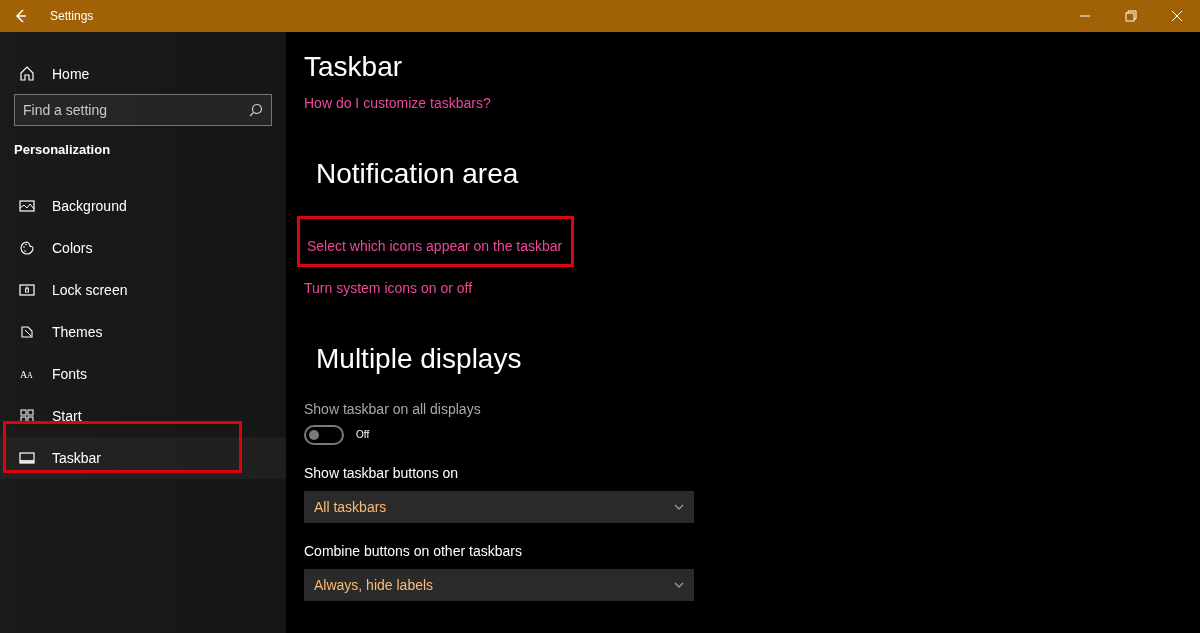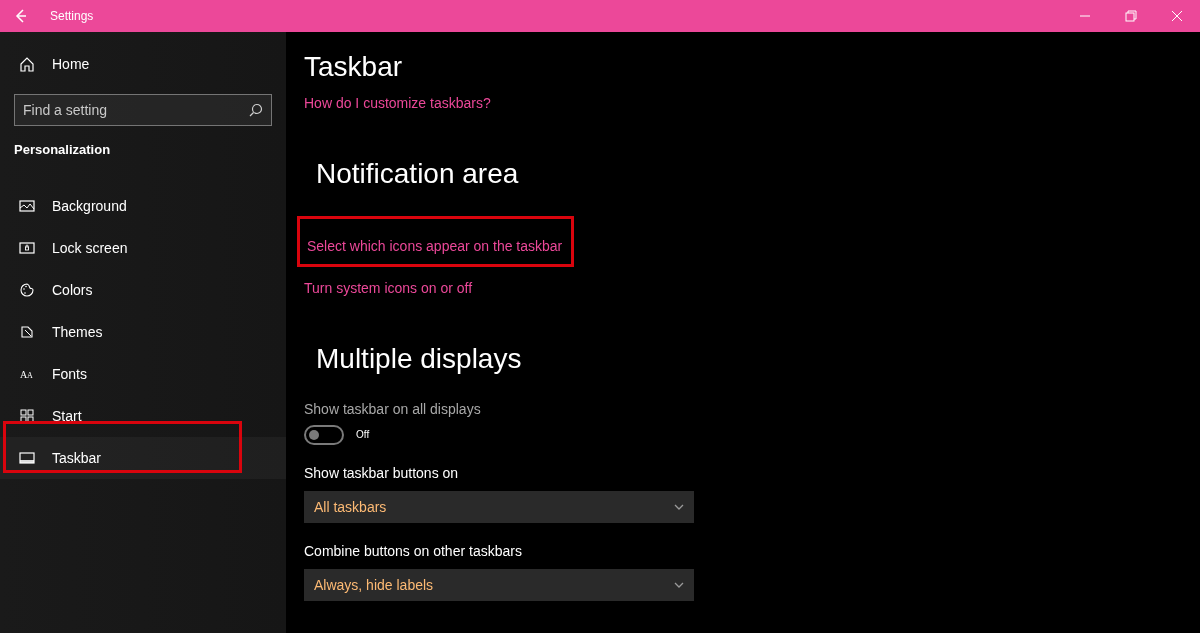--- a/index.html
+++ b/index.html
@@ -17,21 +17,21 @@
     display: flex;
     flex-direction: column;
     width: 100%;
     height: 100%;
   }
   .titlebar {
     height: 32px;
     display: flex;
     align-items: center;
     position: relative;
-    background: #ec4899;
+    background: #a16207;
   }
   .back-btn {
     width: 40px;
     height: 32px;
     display: flex;
     align-items: center;
     justify-content: center;
     font-size: 13px;
     color: #fff;
   }
@@ -61,21 +61,21 @@
     overflow: hidden;
   }
   .sidebar {
     width: 286px;
     background: linear-gradient(to right, #1a1a1a, #161616);
     padding-top: 14px;
     position: relative;
   }
   .home-row {
     display: flex;
-    align-items: center;
+    align-items: flex-end;
     height: 36px;
     padding-left: 18px;
     margin-bottom: 12px;
   }
   .side-icon {
     width: 18px;
     height: 18px;
     display: inline-flex;
     align-items: center;
     justify-content: center;
@@ -273,37 +273,37 @@
           <svg width="16" height="16" viewBox="0 0 16 16">
               <rect x="1" y="3" width="14" height="10" stroke="#fff" stroke-width="1.2" fill="none"></rect>
               <path d="M1 10 L5 7 L8 10 L11 6 L15 11" stroke="#fff" stroke-width="1" fill="none"></path>
             </svg>
         </span>
         <span>Background</span>
       </div>
       <div class="nav-item">
         <span class="side-icon">
           <svg width="16" height="16" viewBox="0 0 16 16">
-              <rect x="1" y="3" width="14" height="10" stroke="#fff" stroke-width="1.2" fill="none"></rect>
-              <rect x="6.5" y="7" width="3" height="3" stroke="#fff" stroke-width="0.9" fill="none"></rect>
-              <path d="M7 7 V6 A1 1 0 0 1 9 6 V7" stroke="#fff" stroke-width="0.9" fill="none"></path>
-            </svg>
-        </span>
-        <span>Lock screen</span>
-      </div>
-      <div class="nav-item">
-        <span class="side-icon">
-          <svg width="16" height="16" viewBox="0 0 16 16">
               <path d="M8 2 A6 6 0 1 0 14 8 C14 6 12 7 11 6 C10 5 11 3 8 2 Z" stroke="#fff" stroke-width="1.1" fill="none"></path>
               <circle cx="5" cy="7" r="0.8" fill="#fff"></circle>
               <circle cx="7" cy="4.5" r="0.8" fill="#fff"></circle>
               <circle cx="6" cy="11" r="0.8" fill="#fff"></circle>
             </svg>
         </span>
         <span>Colors</span>
+      </div>
+      <div class="nav-item">
+        <span class="side-icon">
+          <svg width="16" height="16" viewBox="0 0 16 16">
+              <rect x="1" y="3" width="14" height="10" stroke="#fff" stroke-width="1.2" fill="none"></rect>
+              <rect x="6.5" y="7" width="3" height="3" stroke="#fff" stroke-width="0.9" fill="none"></rect>
+              <path d="M7 7 V6 A1 1 0 0 1 9 6 V7" stroke="#fff" stroke-width="0.9" fill="none"></path>
+            </svg>
+        </span>
+        <span>Lock screen</span>
       </div>
       <div class="nav-item">
         <span class="side-icon">
           <svg width="16" height="16" viewBox="0 0 16 16">
               <path d="M3 3 L9 3 L13 7 L13 13 L3 13 Z" stroke="#fff" stroke-width="1.1" fill="none"></path>
               <path d="M6 6 L12 12" stroke="#fff" stroke-width="1"></path>
             </svg>
         </span>
         <span>Themes</span>
       </div>

